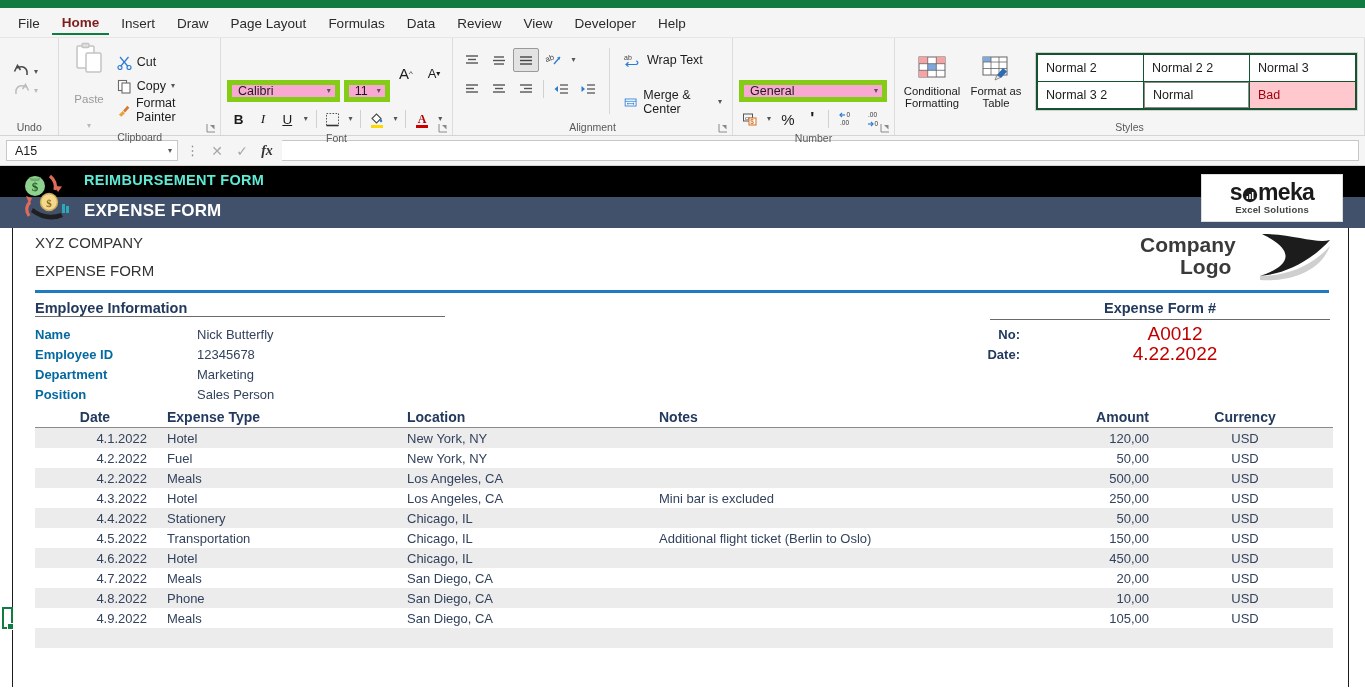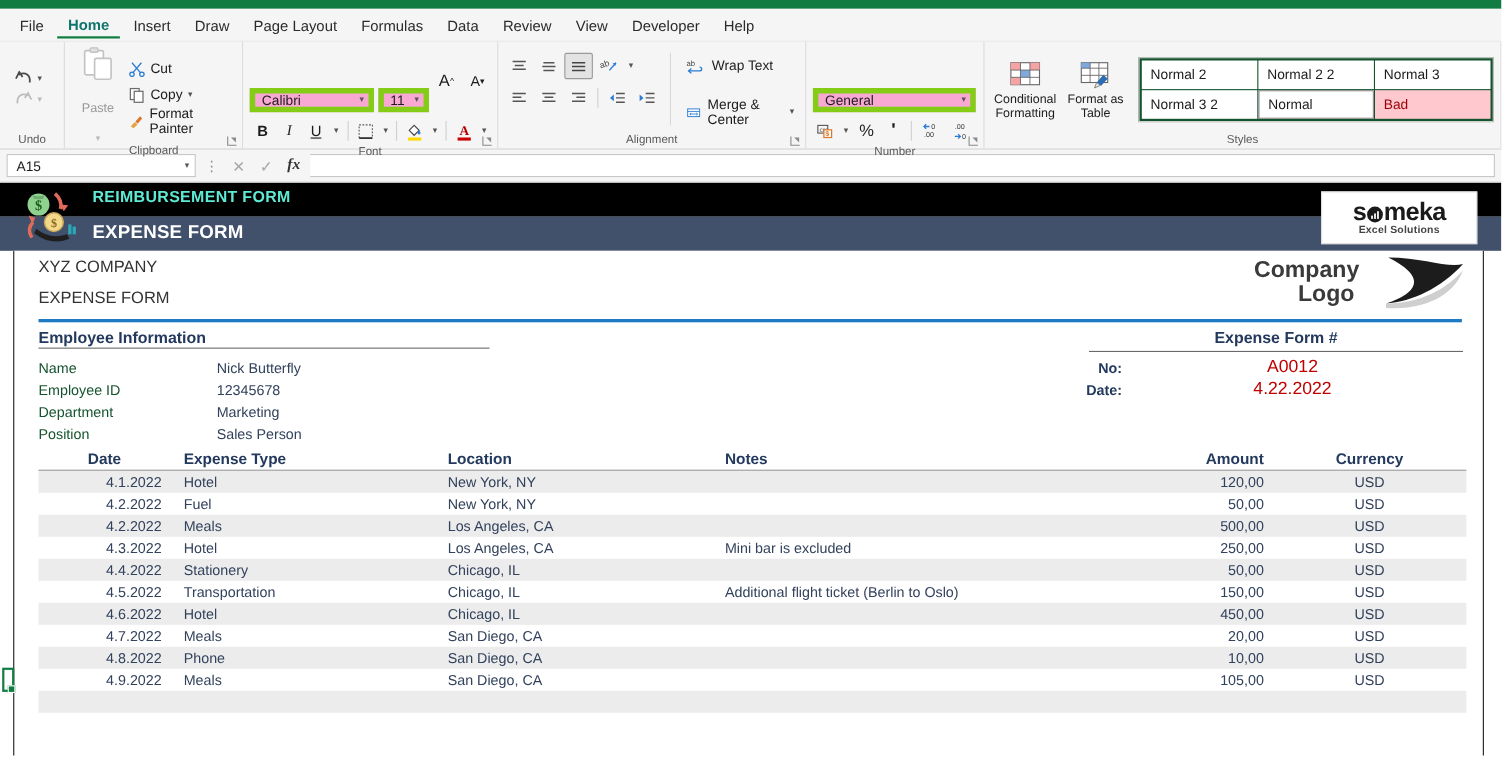--- a/index.html
+++ b/index.html
@@ -30,21 +30,21 @@
   }
   .ribbon-tab {
     font-size: 13.5px;
     color: #2b2b2b;
     padding: 4px 10px 3px 10px;
     margin-right: 2px;
     white-space: nowrap;
     cursor: default;
   }
   .ribbon-tab.active {
-    color: #0f766e;
+    color: #7f1d1d;
     font-weight: 600;
     border-bottom: 2.5px solid #107c41;
   }
 
   
   .ribbon {
     height: 98px;
     background: #f5f5f5;
     display: flex;
     align-items: stretch;
@@ -227,34 +227,34 @@
 
   
   .emp-head {
     position: absolute; left: 22px; top: 72px;
     font-size: 14.5px; font-weight: 700; color: #23395d;
     width: 410px; padding-bottom: 0;
     border-bottom: 1.2px solid #6a6a6a;
   }
   .emp-rows { position: absolute; left: 22px; top: 96px; width: 420px; }
   .emp-row { display: flex; height: 20px; align-items: center; }
-  .emp-lbl { width: 162px; font-size: 13px; font-weight: 400; color: #14532d; }
+  .emp-lbl { width: 162px; font-size: 13px; font-weight: 700; color: #0369a1; }
   .emp-val { font-size: 13px; color: #33425c; }
 
   
   .ef-head {
     position: absolute; left: 977px; top: 72px;
     width: 340px; text-align: center;
     font-size: 14.5px; font-weight: 700; color: #23395d;
     padding-bottom: 3px; border-bottom: 1.2px solid #6a6a6a;
   }
   .ef-rows { position: absolute; left: 912px; top: 96px; width: 405px; }
   .ef-row { display: flex; height: 20px; align-items: center; }
   .ef-lbl { width: 95px; text-align: right; font-size: 13px; font-weight: 700; color: #23395d; }
-  .ef-val { flex: 1; text-align: center; font-size: 16px; color: #c00000; }
+  .ef-val { flex: 1; text-align: center; font-size: 19px; color: #c00000; }
 
   
   .tbl { position: absolute; left: 22px; top: 178px; width: 1298px; }
   .thead { display: flex; height: 22px; align-items: center; border-bottom: 1.2px solid #8a8a8a; }
   .th { font-size: 14px; font-weight: 700; color: #23395d; }
   .trow { display: flex; height: 20px; align-items: center; }
   .trow.alt { background: #ececec; }
   .td { font-size: 13px; color: #33425c; }
   .c-date { width: 120px; text-align: right; padding-right: 8px; }
   .c-type { width: 252px; padding-left: 12px; }

